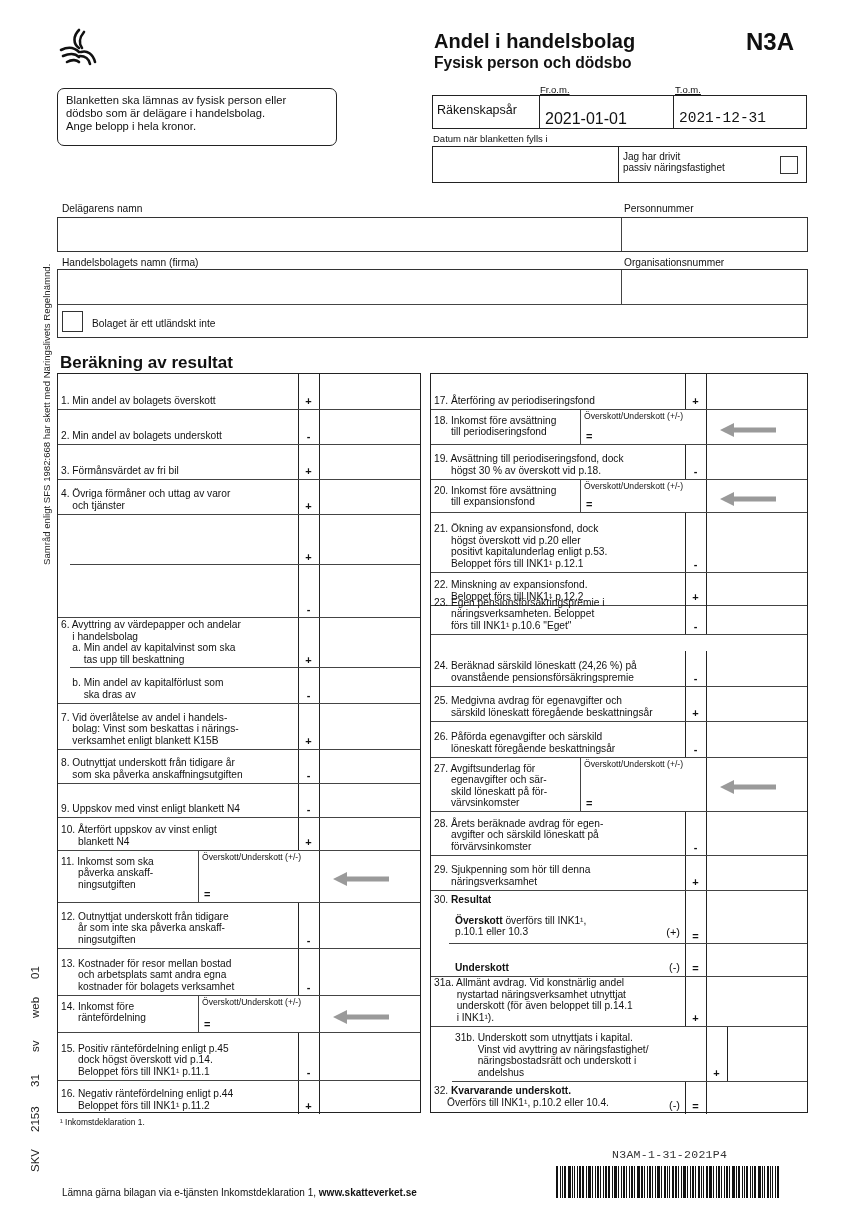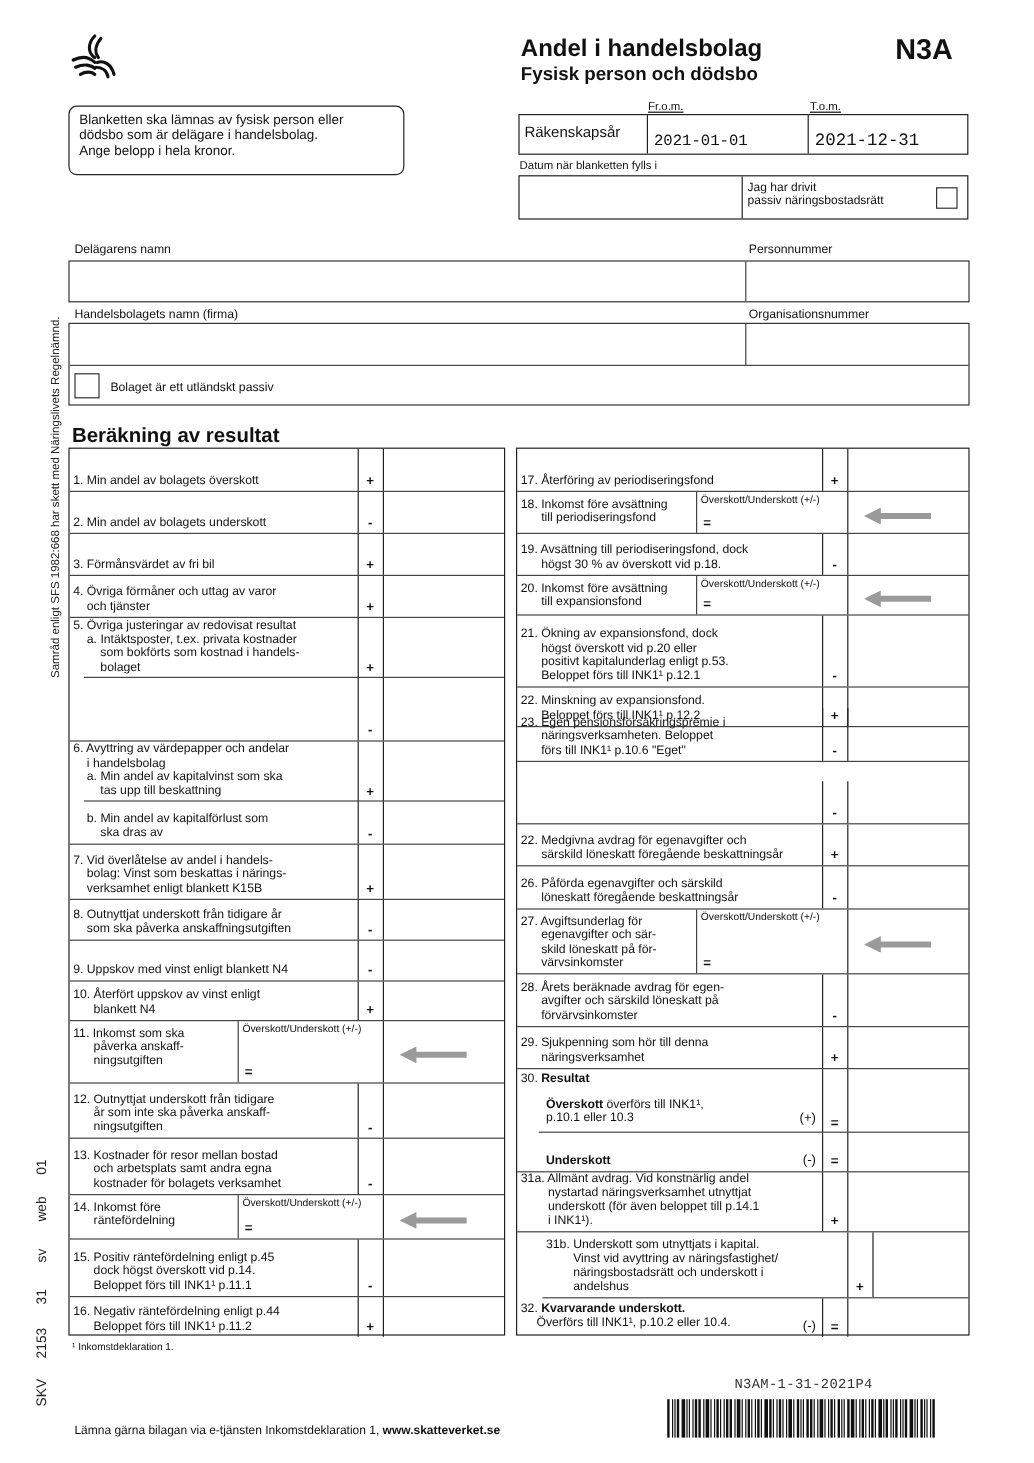--- a/index.html
+++ b/index.html
@@ -9,21 +9,21 @@
   .logo-icon { width:44px; height:40px; }
   .logo-text { font-family:"DejaVu Sans", sans-serif; font-weight:bold; font-size:24px; margin-left:6px; letter-spacing:0.2px; }
   .infobox { left:57px; top:88px; width:280px; height:58px; border:1.5px solid #222; border-radius:7px; font-size:11.2px; line-height:13px; padding:5px 0 0 8px; box-sizing:border-box; }
   .title1 { left:434px; top:30px; font-size:20px; font-weight:bold; }
   .title2 { left:434px; top:54px; font-size:15.6px; font-weight:bold; }
   .formcode { left:746px; top:28px; font-size:24px; font-weight:bold; }
   .small { font-size:9.5px; }
   .lbl { font-size:10.2px; }
   .frombox { left:432px; top:95px; width:375px; height:34px; border:1.5px solid #222; box-sizing:border-box; display:flex; }
   .frombox .c1 { width:107px; border-right:1.5px solid #222; font-size:12.5px; padding:7px 0 0 4px; box-sizing:border-box; }
-  .frombox .c2 { width:134px; border-right:1.5px solid #222; font-family:Liberation Mono, monospace; font-size:13px; padding:14px 0 0 5px; box-sizing:border-box; }
+  .frombox .c2 { width:134px; border-right:1.5px solid #222; font-family:Liberation Sans, sans-serif; font-size:16px; padding:14px 0 0 5px; box-sizing:border-box; }
   .frombox .c3 { flex:1; font-family:"Liberation Mono", monospace; font-size:14.5px; padding:14px 0 0 5px; box-sizing:border-box; }
   .datebox { left:432px; top:146px; width:375px; height:37px; border:1.5px solid #222; box-sizing:border-box; display:flex; }
   .datebox .d1 { width:185px; border-right:1.5px solid #222; }
   .datebox .d2 { flex:1; font-size:10px; line-height:11px; padding:4px 0 0 4px; position:relative; }
   .checkbox { width:18px; height:18px; border:1.3px solid #333; box-sizing:border-box; background:#fff; }
   .field { border:1.5px solid #333; box-sizing:border-box; }
   .vtext { transform-origin:left top; transform:rotate(-90deg); white-space:nowrap; font-size:9.6px; color:#222; }
   .section-title { left:60px; top:353px; font-size:17px; font-weight:bold; }
   .table { position:absolute; border:1.5px solid #222; box-sizing:border-box; }
   .row { position:absolute; left:0; right:0; border-bottom:1.2px solid #444; box-sizing:border-box; }
@@ -73,38 +73,38 @@
 <div class="abs frombox">
   <div class="c1">Räkenskapsår</div>
   <div class="c2">2021-01-01</div>
   <div class="c3">2021-12-31</div>
 </div>
 <div class="abs small" style="left:433px;top:133px;">Datum när blanketten fylls i</div>
 <div class="abs datebox">
   <div class="d1"></div>
   <div class="d2">
     <div>Jag har drivit</div>
-    <div>passiv näringsbostadsrätt</div>
+    <div>passiv näringsfastighet</div>
     <div class="checkbox abs" style="right:8px;top:9px;"></div>
   </div>
 </div>
 
 <div class="abs lbl" style="left:62px;top:203px;">Delägarens namn</div>
 <div class="abs lbl" style="left:624px;top:203px;">Personnummer</div>
 <div class="abs field" style="left:57px;top:217px;width:751px;height:35px;">
   <div class="abs" style="left:0;top:0;width:563px;height:100%;"></div>
   <div class="abs" style="left:563px;top:0;right:0;height:100%;border-left:1.5px solid #444;"></div>
 </div>
 <div class="abs lbl" style="left:62px;top:257px;">Handelsbolagets namn (firma)</div>
 <div class="abs lbl" style="left:624px;top:257px;">Organisationsnummer</div>
 <div class="abs field" style="left:57px;top:269px;width:751px;height:69px;">
   <div class="abs" style="left:0;top:0;width:563px;height:34px;border-bottom:1.5px solid #444;"></div>
   <div class="abs" style="left:563px;top:0;right:0;height:34px;border-left:1.5px solid #444;border-bottom:1.5px solid #444;"></div>
   <div class="checkbox abs" style="left:4px;top:41px;width:21px;height:21px;"></div>
-  <div class="abs lbl" style="left:34px;top:48px;">Bolaget är ett utländskt passiv</div>
+  <div class="abs lbl" style="left:34px;top:48px;">Bolaget är ett utländskt inte</div>
 </div>
 
 <div class="abs vtext" style="left:41px;top:565px;">Samråd enligt SFS 1982:668 har skett med Näringslivets Regelnämnd.</div>
 <div class="abs vtext" style="left:29px;top:1172px;font-size:11.5px;">SKV</div>
 <div class="abs vtext" style="left:29px;top:1132px;font-size:11.5px;">2153</div>
 <div class="abs vtext" style="left:29px;top:1087px;font-size:11.5px;">31</div>
 <div class="abs vtext" style="left:29px;top:1052px;font-size:11.5px;">sv</div>
 <div class="abs vtext" style="left:29px;top:1018px;font-size:11.5px;">web</div>
 <div class="abs vtext" style="left:29px;top:979px;font-size:11.5px;">01</div>
 
@@ -134,24 +134,20 @@
     </div>
     <div class="row" style="top: 106px; height: 35px;">
       <div class="rtext">4. Övriga förmåner och uttag av varor
     och tjänster</div>
       <div class="vline" style="left: 240px;"></div>
       <div class="sign" style="left: 240px; width: 21px;">+</div>
       <div class="vline" style="left: 261px;"></div>
       <div class="abs" style="inset: 0px 0px 0px 263px;"></div>
     </div>
     <div class="row" style="top: 141px; height: 50px; border-bottom: none;">
-      <div class="rtext">5. Övriga justeringar av redovisat resultat
-    a. Intäktsposter, t.ex. privata kostnader
-        som bokförts som kostnad i handels-
-        bolaget</div>
       <div class="vline" style="left: 240px;"></div>
       <div class="sign" style="left: 240px; width: 21px;">+</div>
       <div class="vline" style="left: 261px;"></div>
       <div class="abs" style="inset: 0px 0px 0px 263px;"></div>
       <div class="subline" style="left: 12px; right: 0px; bottom: 0px;"></div>
     </div>
     <div class="row" style="top: 191px; height: 53px;">
       <div class="vline" style="left: 240px;"></div>
       <div class="sign" style="left: 240px; width: 21px;">-</div>
       <div class="vline" style="left: 261px;"></div>
@@ -330,27 +326,29 @@
     <div class="row" style="top: 216px; height: 45px;">
       <div class="rtext">23. Egen pensionsförsäkringspremie i
       näringsverksamheten. Beloppet
       förs till INK1¹ p.10.6 "Eget"</div>
       <div class="vline" style="left: 254px;"></div>
       <div class="sign" style="left: 254px; width: 21px;">-</div>
       <div class="vline" style="left: 275px;"></div>
       <div class="abs" style="inset: 0px 0px 0px 277px;"></div>
     </div>
     <div class="row" style="top: 277px; height: 36px;">
+      <div class="rtext">24. Beräknad särskild löneskatt (24,26 %) på
+      ovanstående pensionsförsäkringspremie</div>
       <div class="vline" style="left: 254px;"></div>
       <div class="sign" style="left: 254px; width: 21px;">-</div>
       <div class="vline" style="left: 275px;"></div>
       <div class="abs" style="inset: 0px 0px 0px 277px;"></div>
     </div>
     <div class="row" style="top: 313px; height: 35px;">
-      <div class="rtext">22. Medgivna avdrag för egenavgifter och
+      <div class="rtext">25. Medgivna avdrag för egenavgifter och
       särskild löneskatt föregående beskattningsår</div>
       <div class="vline" style="left: 254px;"></div>
       <div class="sign" style="left: 254px; width: 21px;">+</div>
       <div class="vline" style="left: 275px;"></div>
       <div class="abs" style="inset: 0px 0px 0px 277px;"></div>
     </div>
     <div class="row" style="top: 348px; height: 36px;">
       <div class="rtext">26. Påförda egenavgifter och särskild
       löneskatt föregående beskattningsår</div>
       <div class="vline" style="left: 254px;"></div>

